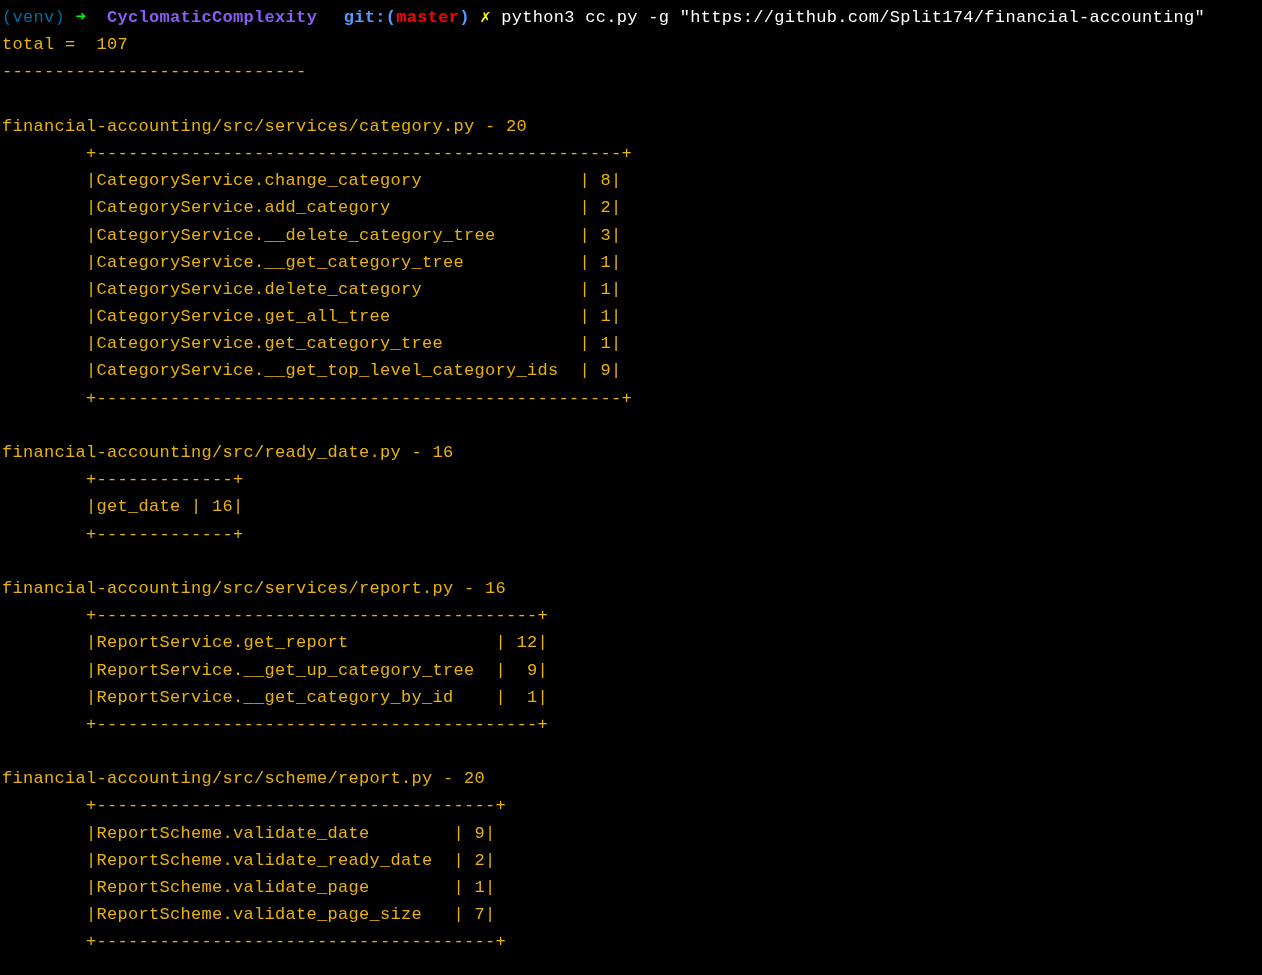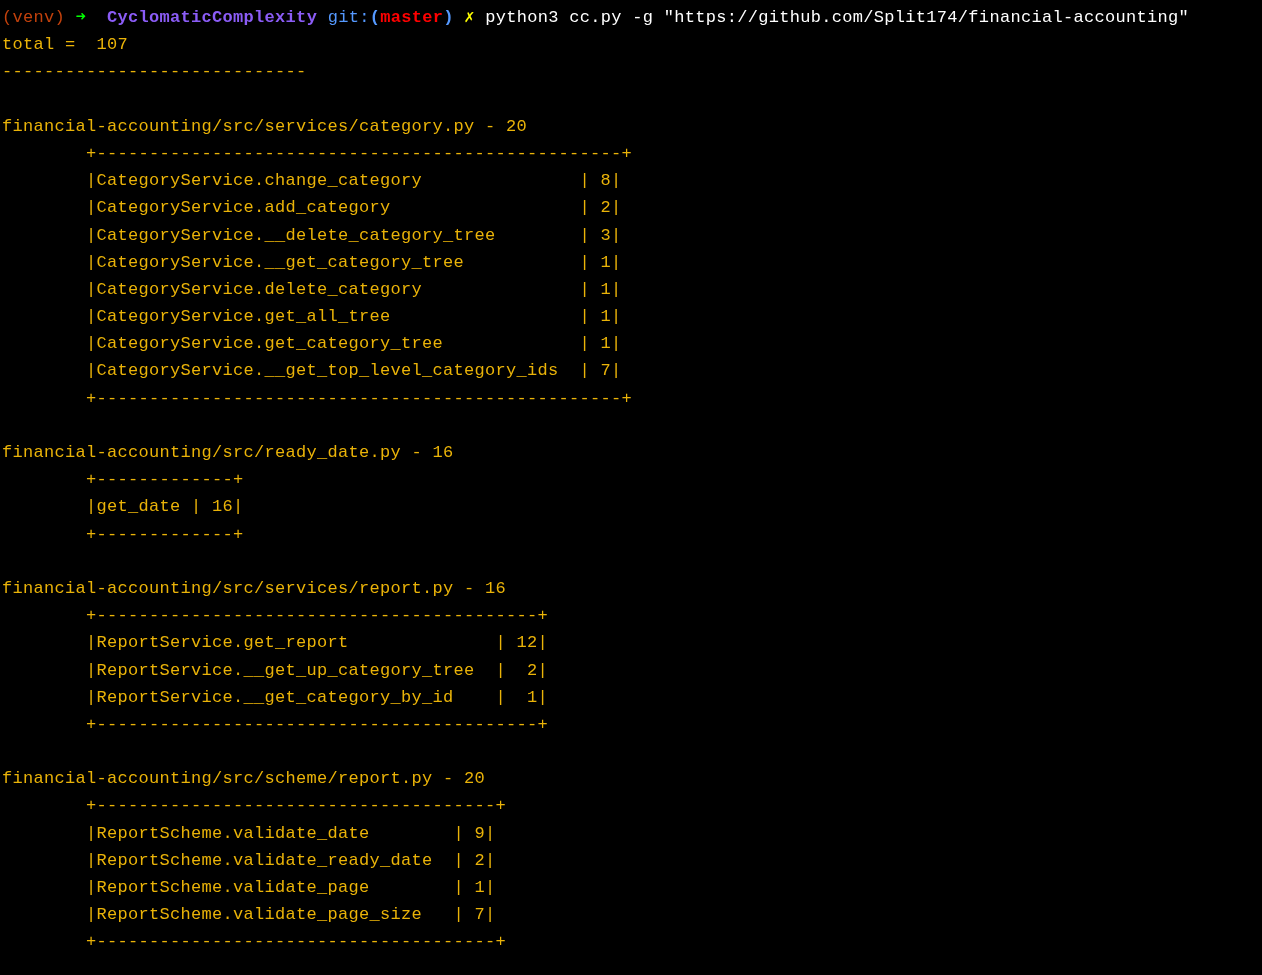--- a/index.html
+++ b/index.html
@@ -10,56 +10,56 @@
     body {
       background: #000000;
       color: #ffffff;
       font-family: 'Menlo', 'Monaco', 'Consolas', 'Courier New', monospace;
       font-size: 17px;
       line-height: 1.6;
       padding: 4px 2px;
       white-space: pre;
       letter-spacing: 0.3px;
     }
-    .prompt-venv { color: #c2410c; }
+    .prompt-venv { color: #0369a1; }
     .prompt-arrow { color: #00ff00; font-weight: bold; }
     .prompt-dir { color: #8b5cf6; font-weight: bold; }
-    .prompt-git { color: #5599ff; font-weight: normal; }
+    .prompt-git { color: #5599ff; font-weight: bold; margin-left: 16px; }
     .prompt-paren { color: #5599ff; font-weight: bold; }
     .prompt-branch { color: #ff0000; font-weight: bold; }
     .prompt-dirty { color: #ffff00; font-weight: bold; }
     .cmd { color: #ffffff; text-align: right; }
     .output { color: #eab308; }
   </style>
 </head>
 <body><span><span class="prompt-venv">(venv)</span> <span class="prompt-arrow">➜</span>  <span class="prompt-dir">CyclomaticComplexity</span> <span class="prompt-git">git:</span><span class="prompt-paren">(</span><span class="prompt-branch">master</span><span class="prompt-paren">)</span> <span class="prompt-dirty">✗</span> <span class="cmd">python3 cc.py -g "https://github.com/Split174/financial-accounting"</span>
 <span class="output">total =  107</span>
 <span class="output">-----------------------------</span>
 
 <span class="output">financial-accounting/src/services/category.py - 20</span>
 <span class="output">        +--------------------------------------------------+</span>
 <span class="output">        |CategoryService.change_category               | 8|</span>
 <span class="output">        |CategoryService.add_category                  | 2|</span>
 <span class="output">        |CategoryService.__delete_category_tree        | 3|</span>
 <span class="output">        |CategoryService.__get_category_tree           | 1|</span>
 <span class="output">        |CategoryService.delete_category               | 1|</span>
 <span class="output">        |CategoryService.get_all_tree                  | 1|</span>
 <span class="output">        |CategoryService.get_category_tree             | 1|</span>
-<span class="output">        |CategoryService.__get_top_level_category_ids  | 7|</span>
+<span class="output">        |CategoryService.__get_top_level_category_ids  | 9|</span>
 <span class="output">        +--------------------------------------------------+</span>
 
 <span class="output">financial-accounting/src/ready_date.py - 16</span>
 <span class="output">        +-------------+</span>
 <span class="output">        |get_date | 16|</span>
 <span class="output">        +-------------+</span>
 
 <span class="output">financial-accounting/src/services/report.py - 16</span>
 <span class="output">        +------------------------------------------+</span>
 <span class="output">        |ReportService.get_report              | 12|</span>
-<span class="output">        |ReportService.__get_up_category_tree  |  2|</span>
+<span class="output">        |ReportService.__get_up_category_tree  |  9|</span>
 <span class="output">        |ReportService.__get_category_by_id    |  1|</span>
 <span class="output">        +------------------------------------------+</span>
 
 <span class="output">financial-accounting/src/scheme/report.py - 20</span>
 <span class="output">        +--------------------------------------+</span>
 <span class="output">        |ReportScheme.validate_date        | 9|</span>
 <span class="output">        |ReportScheme.validate_ready_date  | 2|</span>
 <span class="output">        |ReportScheme.validate_page        | 1|</span>
 <span class="output">        |ReportScheme.validate_page_size   | 7|</span>
 <span class="output">        +--------------------------------------+</span></span>

